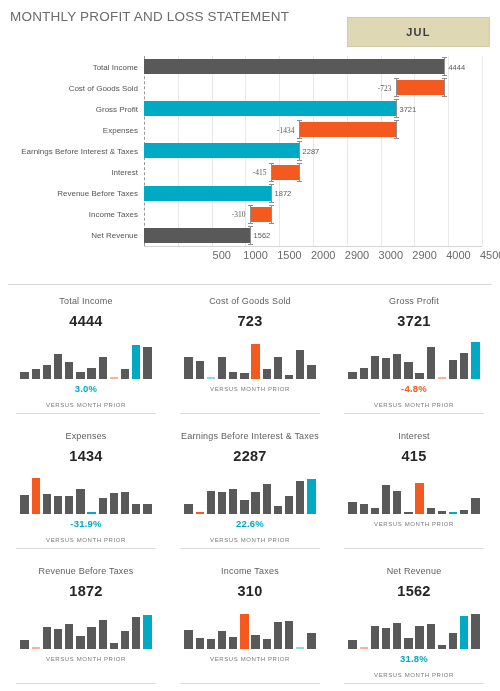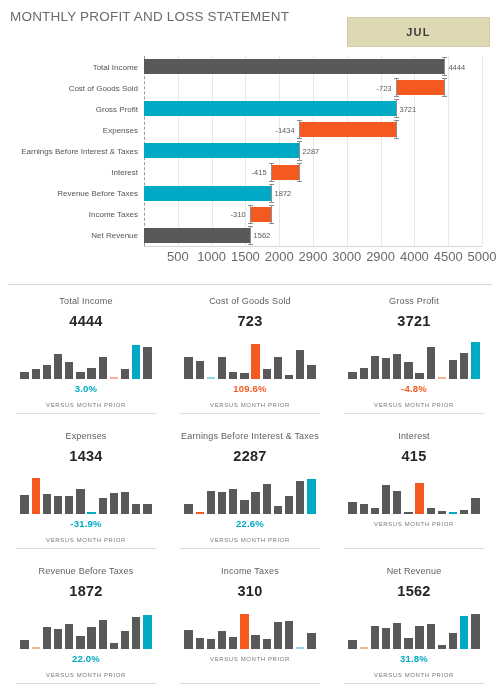--- a/index.html
+++ b/index.html
@@ -125,36 +125,37 @@
   }
   .val {
     position: absolute;
     top: 50%;
     transform: translateY(-50%);
     font-size: 7.5px;
     color: #5a5a5a;
     white-space: nowrap;
   }
   .val.right { margin-left: 4px; }
-  .val.left  { margin-right: 4px; text-align: center; }
+  .val.left  { margin-right: 4px; text-align: center; font-family: Liberation Serif, serif; }
 
   .xticks {
     position: absolute;
     left: 136px;
     right: 10px;
     top: 199px;
     height: 14px;
   }
   .xtick {
     position: absolute;
     top: 0;
-    font-size: 13px;
+    font-size: 11px;
     color: #6a6a6a;
     transform: translateX(-50%);
     white-space: nowrap;
+    margin-left: 44px;
   }
 
   .divider {
     height: 1px;
     background: #d8d8d8;
     margin: 6px 8px 0 8px;
   }
 
   
   .cards {
@@ -379,21 +380,20 @@
         <div class="sbar gray" style="left: 26%; width: 6.33333%; height: 22.4px;"></div>
         <div class="sbar gray" style="left: 34.3333%; width: 6.33333%; height: 6.8px;"></div>
         <div class="sbar gray" style="left: 42.6667%; width: 6.33333%; height: 6px;"></div>
         <div class="sbar orange" style="left: 51%; width: 6.33333%; height: 35.2px;"></div>
         <div class="sbar gray" style="left: 59.3333%; width: 6.33333%; height: 9.6px;"></div>
         <div class="sbar gray" style="left: 67.6667%; width: 6.33333%; height: 21.6px;"></div>
         <div class="sbar gray" style="left: 76%; width: 6.33333%; height: 4.4px;"></div>
         <div class="sbar gray" style="left: 84.3333%; width: 6.33333%; height: 28.8px;"></div>
         <div class="sbar gray" style="left: 92.6667%; width: 6.33333%; height: 14.4px;"></div>
       </div>
-      <div class="card-delta" style="color: rgb(244, 89, 31);">109.6%</div>
       <div class="card-foot">VERSUS MONTH PRIOR</div>
       <div class="card-rule"></div>
     </div>
     <div class="card">
       <div class="card-title">Gross Profit</div>
       <div class="card-value">3721</div>
       <div class="spark">
         <div class="sbar gray" style="left: 1%; width: 6.33333%; height: 6.8px;"></div>
         <div class="sbar gray" style="left: 9.33333%; width: 6.33333%; height: 11.2px;"></div>
         <div class="sbar gray" style="left: 17.6667%; width: 6.33333%; height: 23.2px;"></div>
@@ -483,21 +483,20 @@
         <div class="sbar gray" style="left: 26%; width: 6.33333%; height: 20px;"></div>
         <div class="sbar gray" style="left: 34.3333%; width: 6.33333%; height: 24.8px;"></div>
         <div class="sbar gray" style="left: 42.6667%; width: 6.33333%; height: 12.8px;"></div>
         <div class="sbar gray" style="left: 51%; width: 6.33333%; height: 22px;"></div>
         <div class="sbar gray" style="left: 59.3333%; width: 6.33333%; height: 28.8px;"></div>
         <div class="sbar gray" style="left: 67.6667%; width: 6.33333%; height: 5.6px;"></div>
         <div class="sbar gray" style="left: 76%; width: 6.33333%; height: 18px;"></div>
         <div class="sbar gray" style="left: 84.3333%; width: 6.33333%; height: 32px;"></div>
         <div class="sbar cyan" style="left: 92.6667%; width: 6.33333%; height: 34.4px;"></div>
       </div>
-      <div class="card-delta" style="color: rgb(0, 169, 196);">22.0%</div>
       <div class="card-foot">VERSUS MONTH PRIOR</div>
       <div class="card-rule"></div>
     </div>
     <div class="card">
       <div class="card-title">Income Taxes</div>
       <div class="card-value">310</div>
       <div class="spark">
         <div class="sbar gray" style="left: 1%; width: 6.33333%; height: 19.2px;"></div>
         <div class="sbar gray" style="left: 9.33333%; width: 6.33333%; height: 11.2px;"></div>
         <div class="sbar gray" style="left: 17.6667%; width: 6.33333%; height: 10px;"></div>

